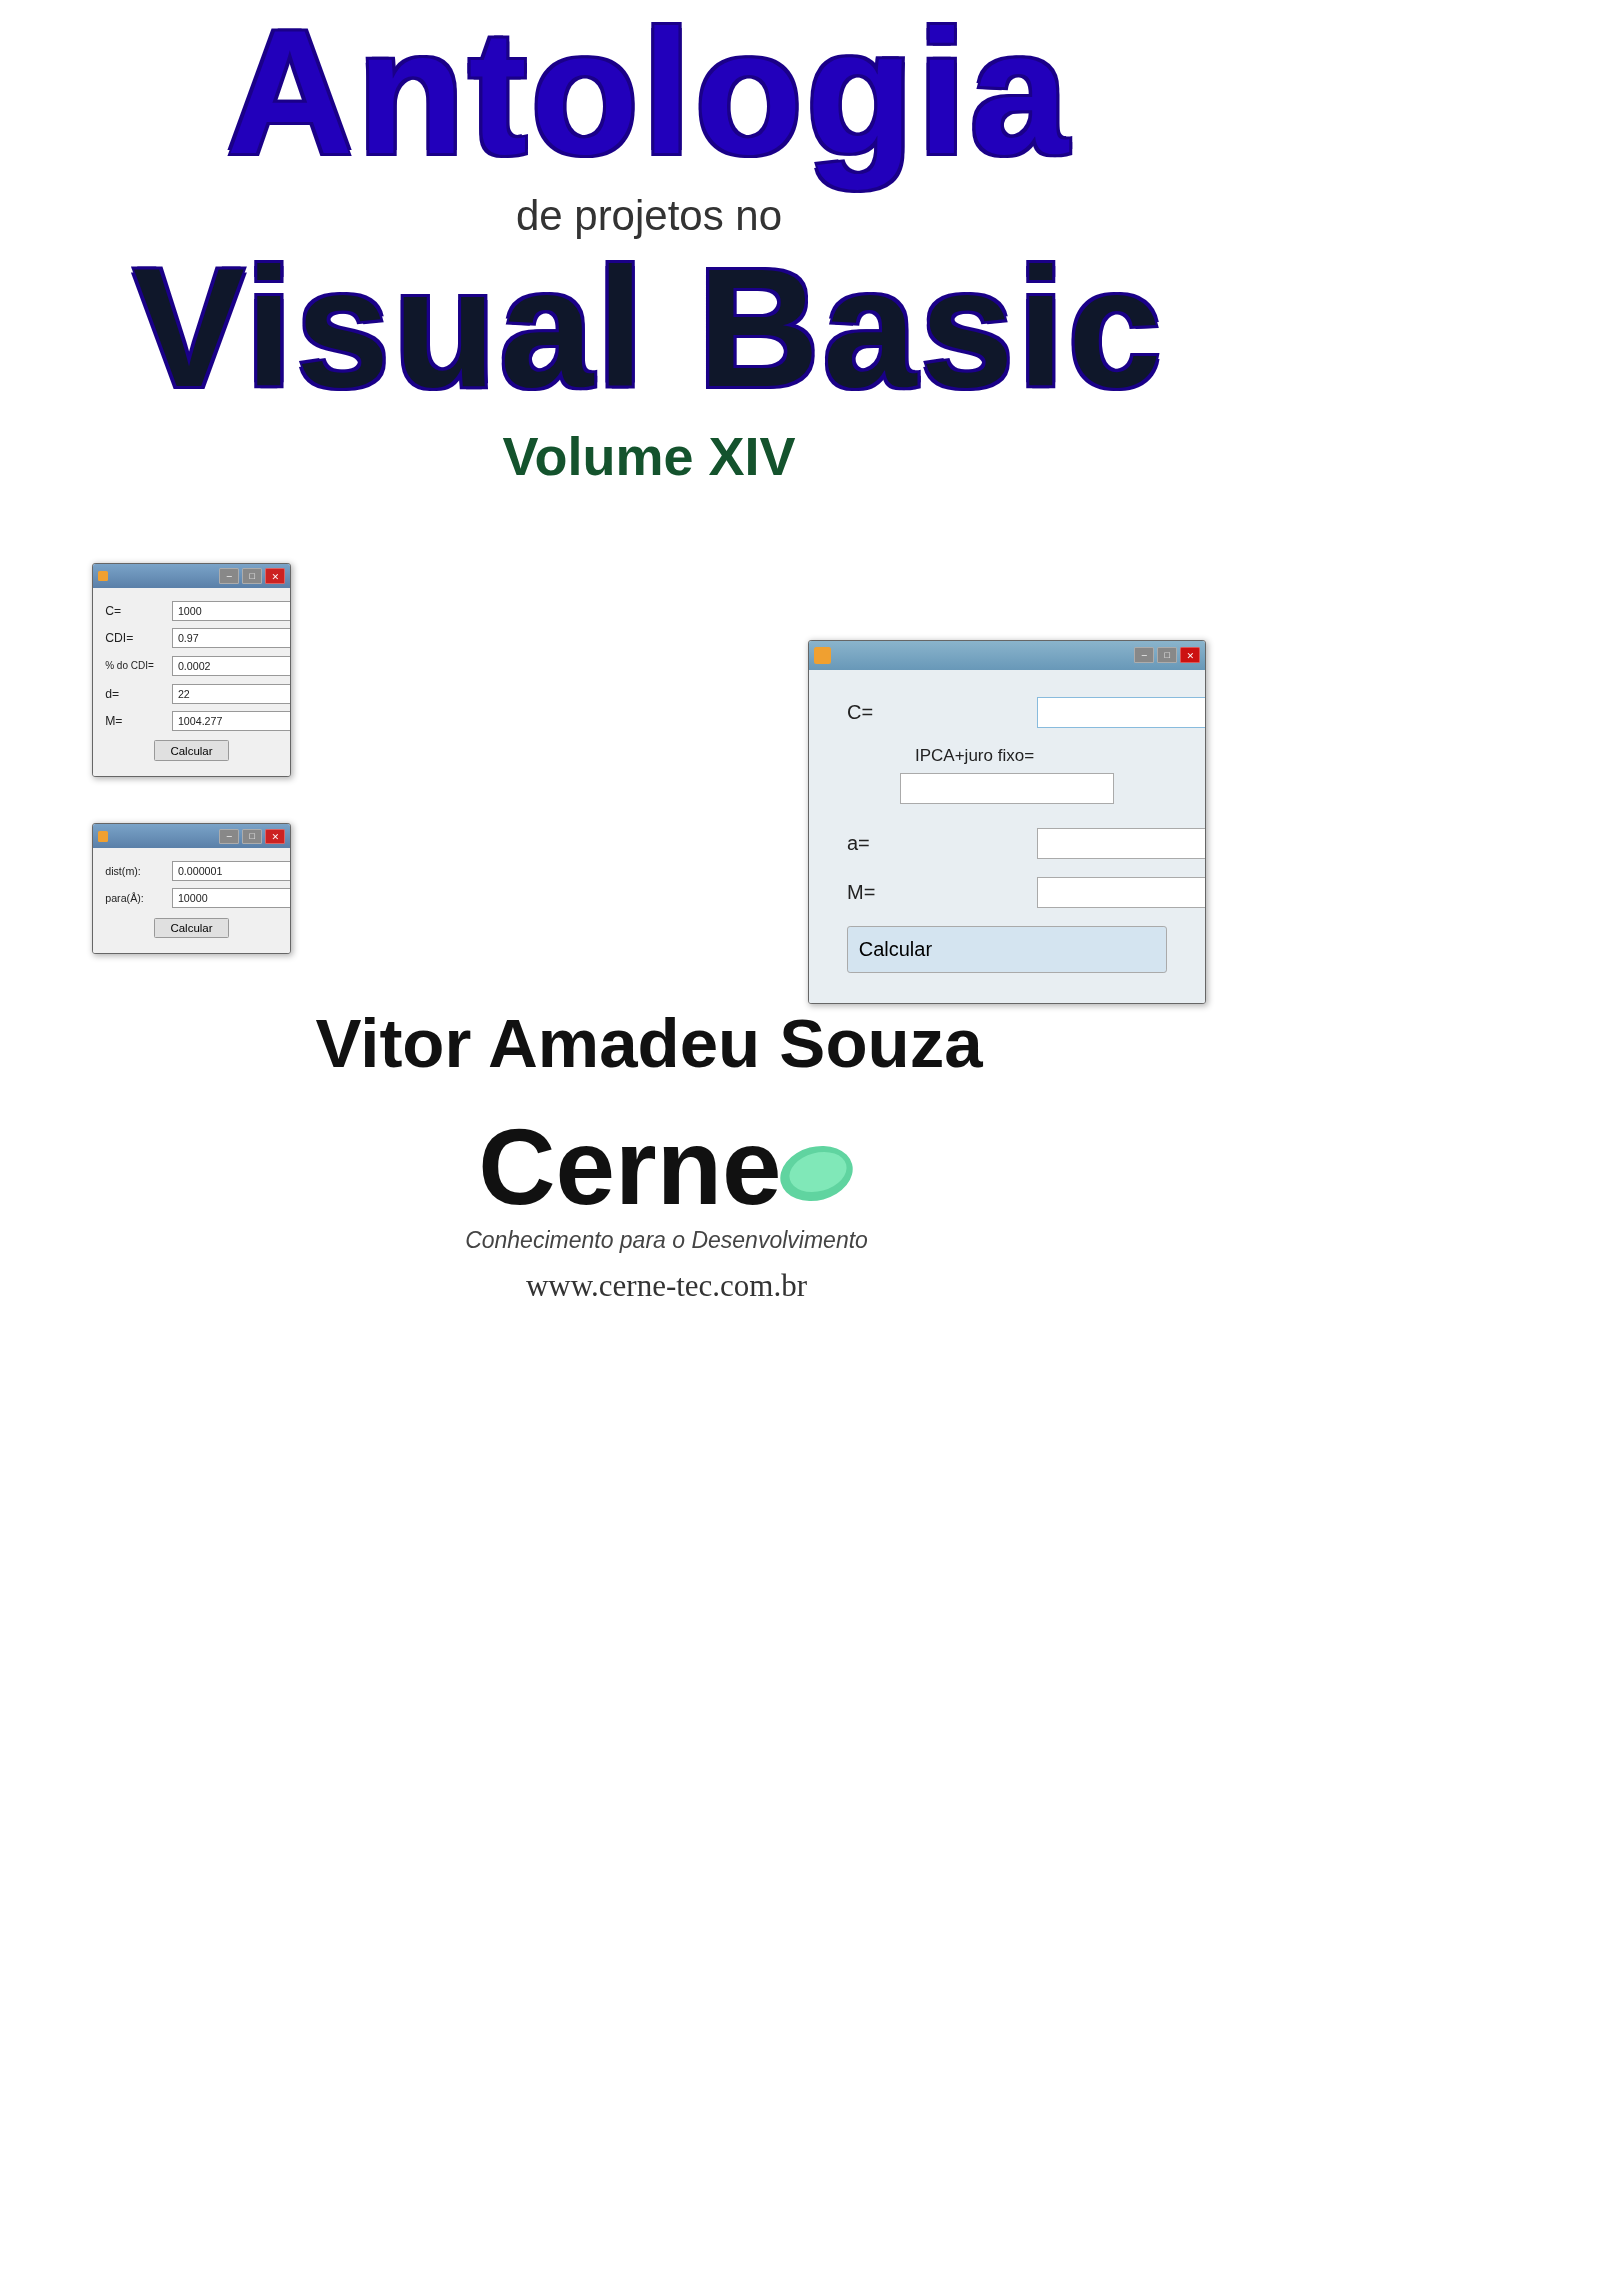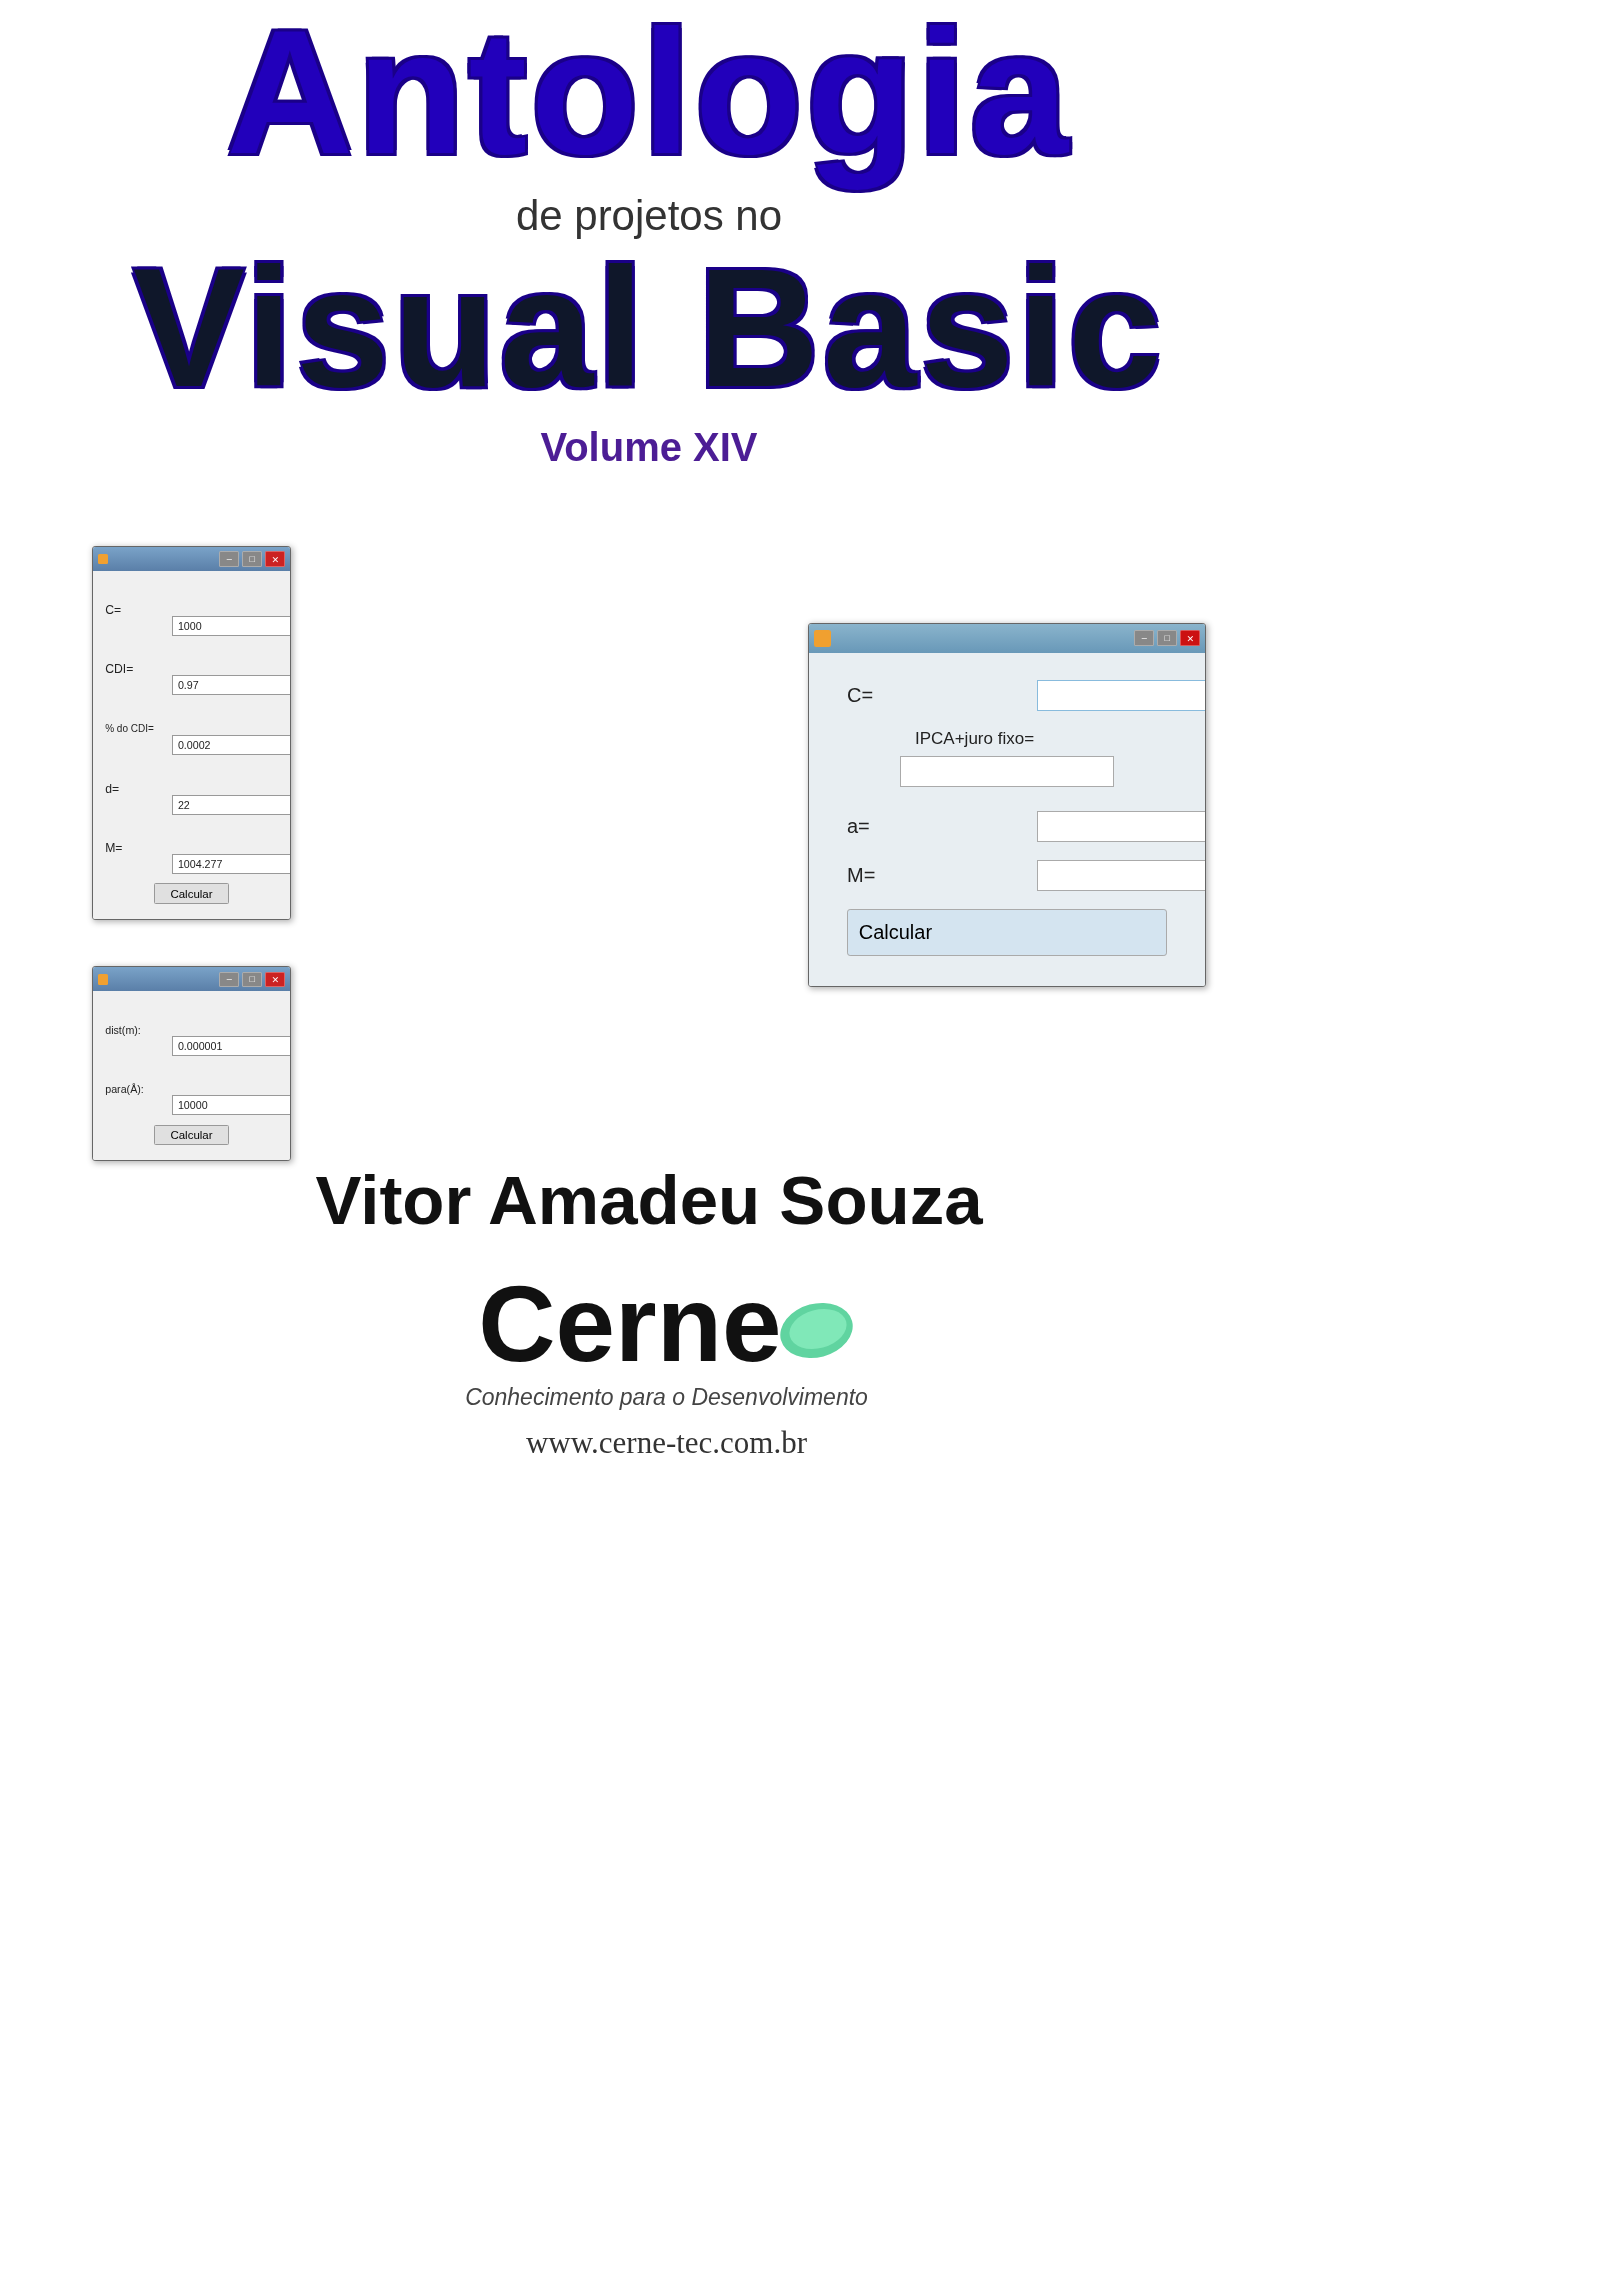--- a/index.html
+++ b/index.html
@@ -23,23 +23,23 @@
 
     .subtitle-de-projetos {
       font-size: 42px;
       color: #333;
       text-align: center;
       margin-top: 7.7px;
       font-family: Arial, sans-serif;
     }
 
     .volume-text {
-      font-size: 40px;
+      font-size: 54px;
       font-weight: bold;
-      color: #4c1d95;
+      color: #14532d;
       text-align: left;
       margin-top: 7.7px;
     }
 
     
     .screenshots-area {
       display: flex;
       flex-direction: row;
       align-items: flex-start;
       width: 100%;
@@ -136,21 +136,20 @@
       text-align: left;
     }
 
     
     .dialog-small {
       width: 199px;
     }
 
     .dialog-small .form-input {
       width: 122px;
-      margin-top: 32px;
     }
 
     
     .dialog-large {
       width: 398px;
       margin-left: auto;
     }
 
     .dialog-large .win-titlebar {
       height: 29px;

